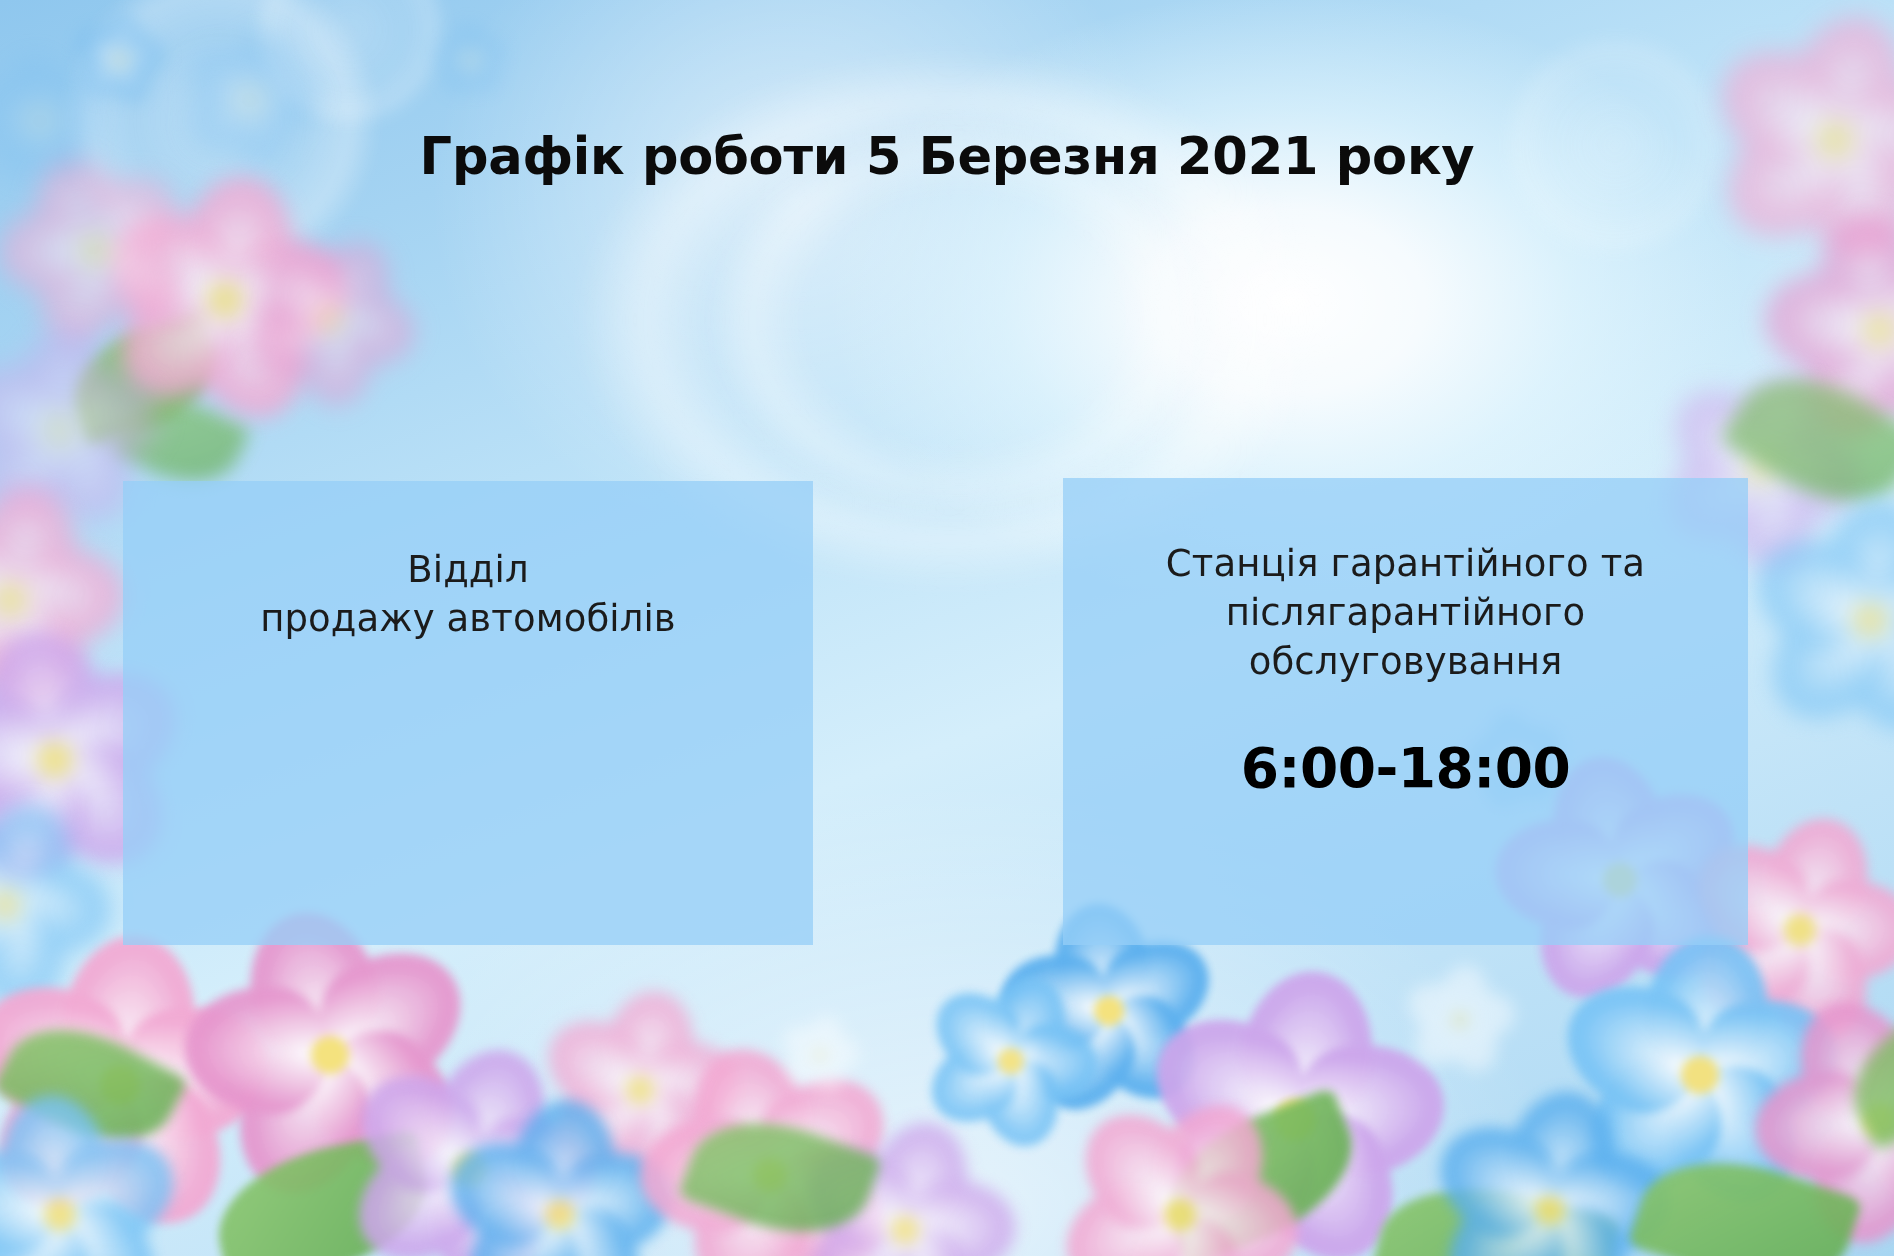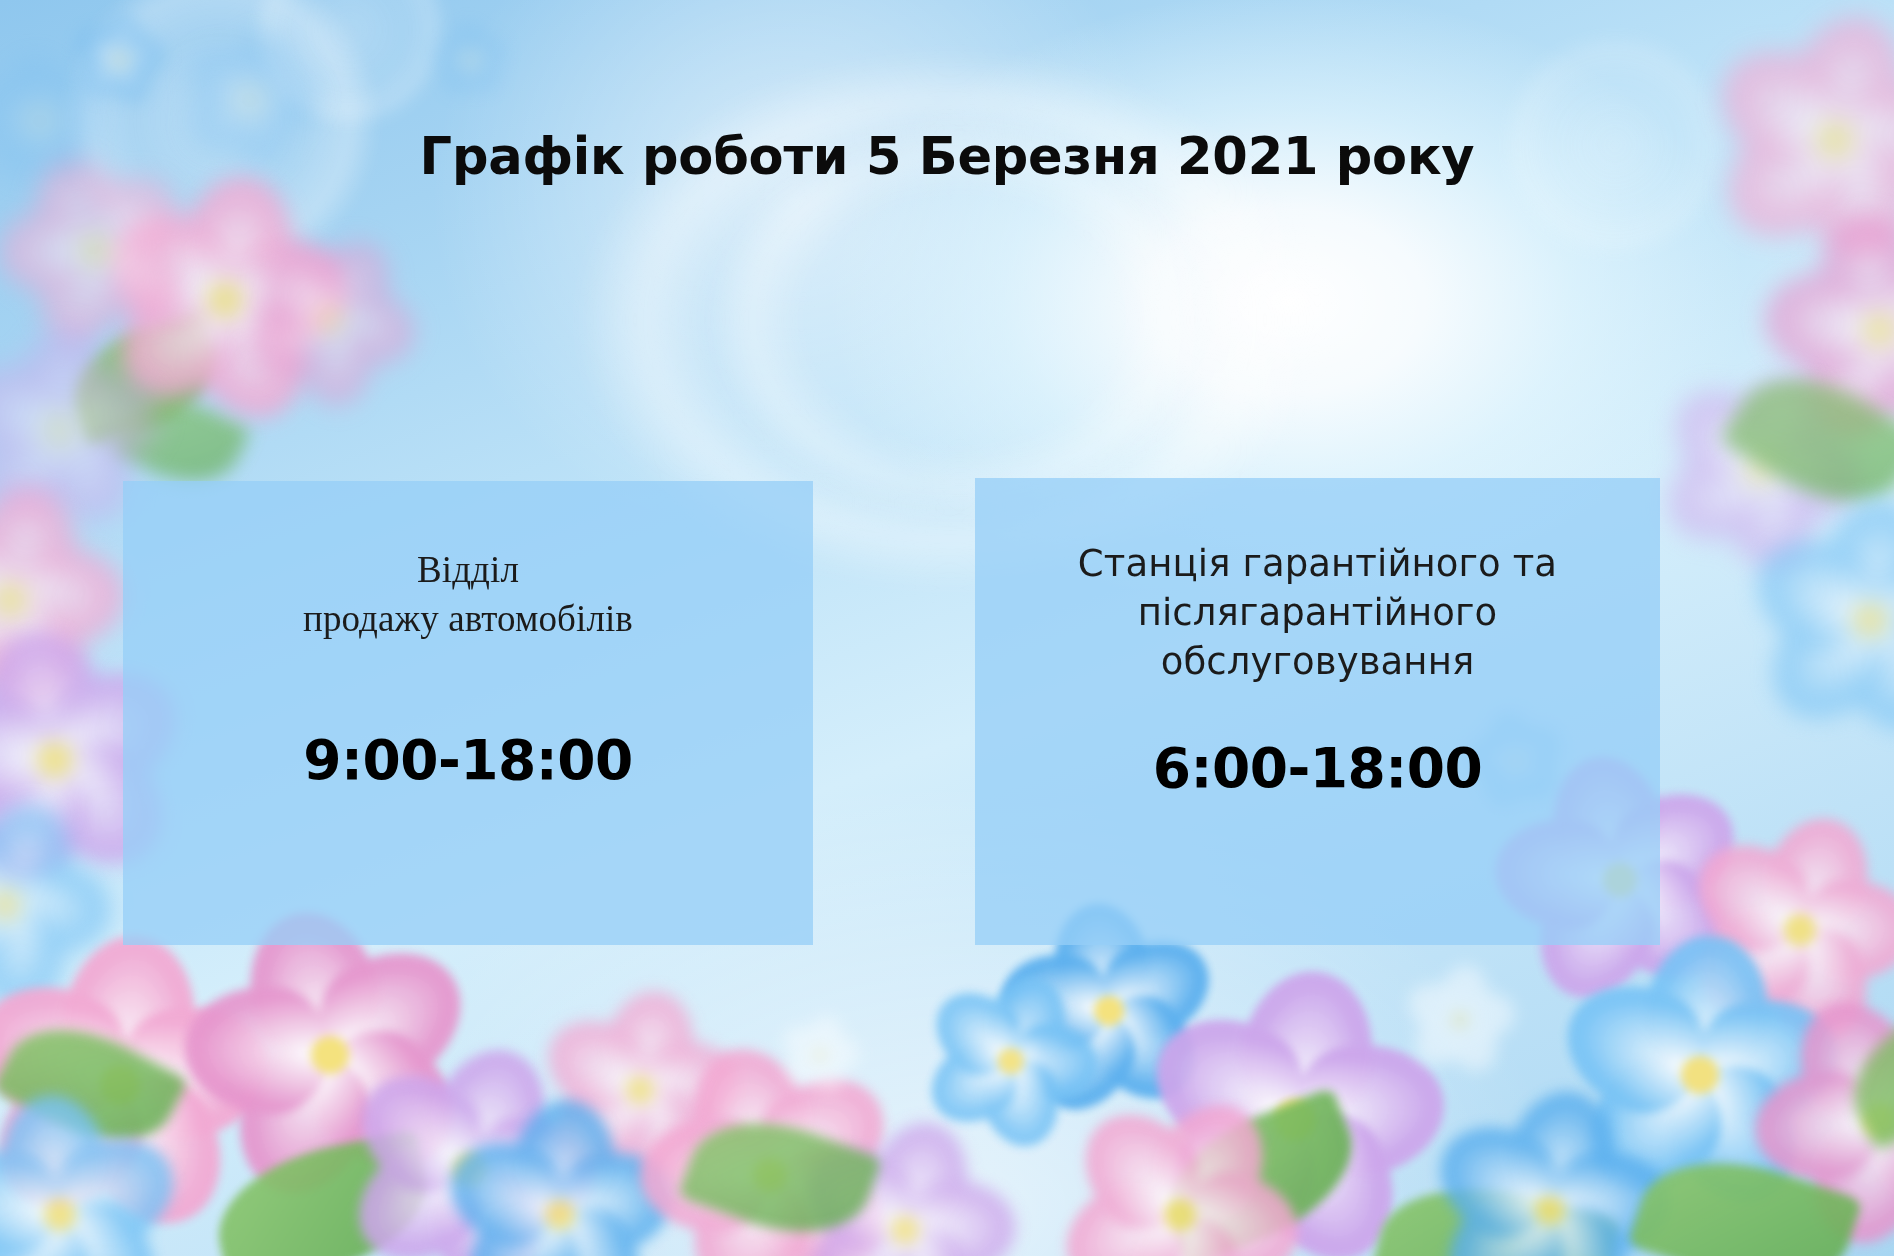--- a/index.html
+++ b/index.html
@@ -83,39 +83,39 @@
     pointer-events: none;
   }
 
   
   .card {
     position: absolute;
     background: rgba(150,207,247,0.76);
     box-shadow: 0 0 0 0 rgba(0,0,0,0);
   }
   .card-left  { left: 123px;  top: 481px; width: 690px; height: 464px; }
-  .card-right { left: 975px; top: 478px; width: 685px; height: 467px; }
+  .card-right { left: 1063px; top: 478px; width: 685px; height: 467px; }
 
   .card-inner {
     position: absolute;
     inset: 0;
     display: flex;
     flex-direction: column;
     align-items: center;
   }
   .card-title {
     color: #1b1b1b;
     font-size: 37px;
     line-height: 1.32;
     text-align: center;
     font-weight: 400;
     white-space: pre-line;
     letter-spacing: 0.1px;
   }
-  .card-left .card-title  { margin-top: 65px; font-family: Liberation Serif, serif; }
+  .card-left .card-title  { margin-top: 65px; }
   .card-right .card-title { margin-top: 62px; }
 
   .card-hours {
     color: #000000;
     font-weight: 700;
     font-size: 55px;
     letter-spacing: -0.5px;
     text-align: center;
   }
   .card-left .card-hours  { margin-top: 84px; }
@@ -439,21 +439,20 @@
         <div class="core" style="width: 14px; height: 14px;"></div>
       </div>
     </div>
 
   <div class="poster-title">Графік роботи 5 Березня 2021 року</div>
 
   <div class="card card-left">
     <div class="card-inner">
       <div class="card-title">Відділ
 продажу автомобілів</div>
-      <div class="card-hours">9:00-18:00</div>
     </div>
   </div>
 
   <div class="card card-right">
     <div class="card-inner">
       <div class="card-title">Станція гарантійного та
 післягарантійного обслуговування</div>
       <div class="card-hours">6:00-18:00</div>
     </div>
   </div>

